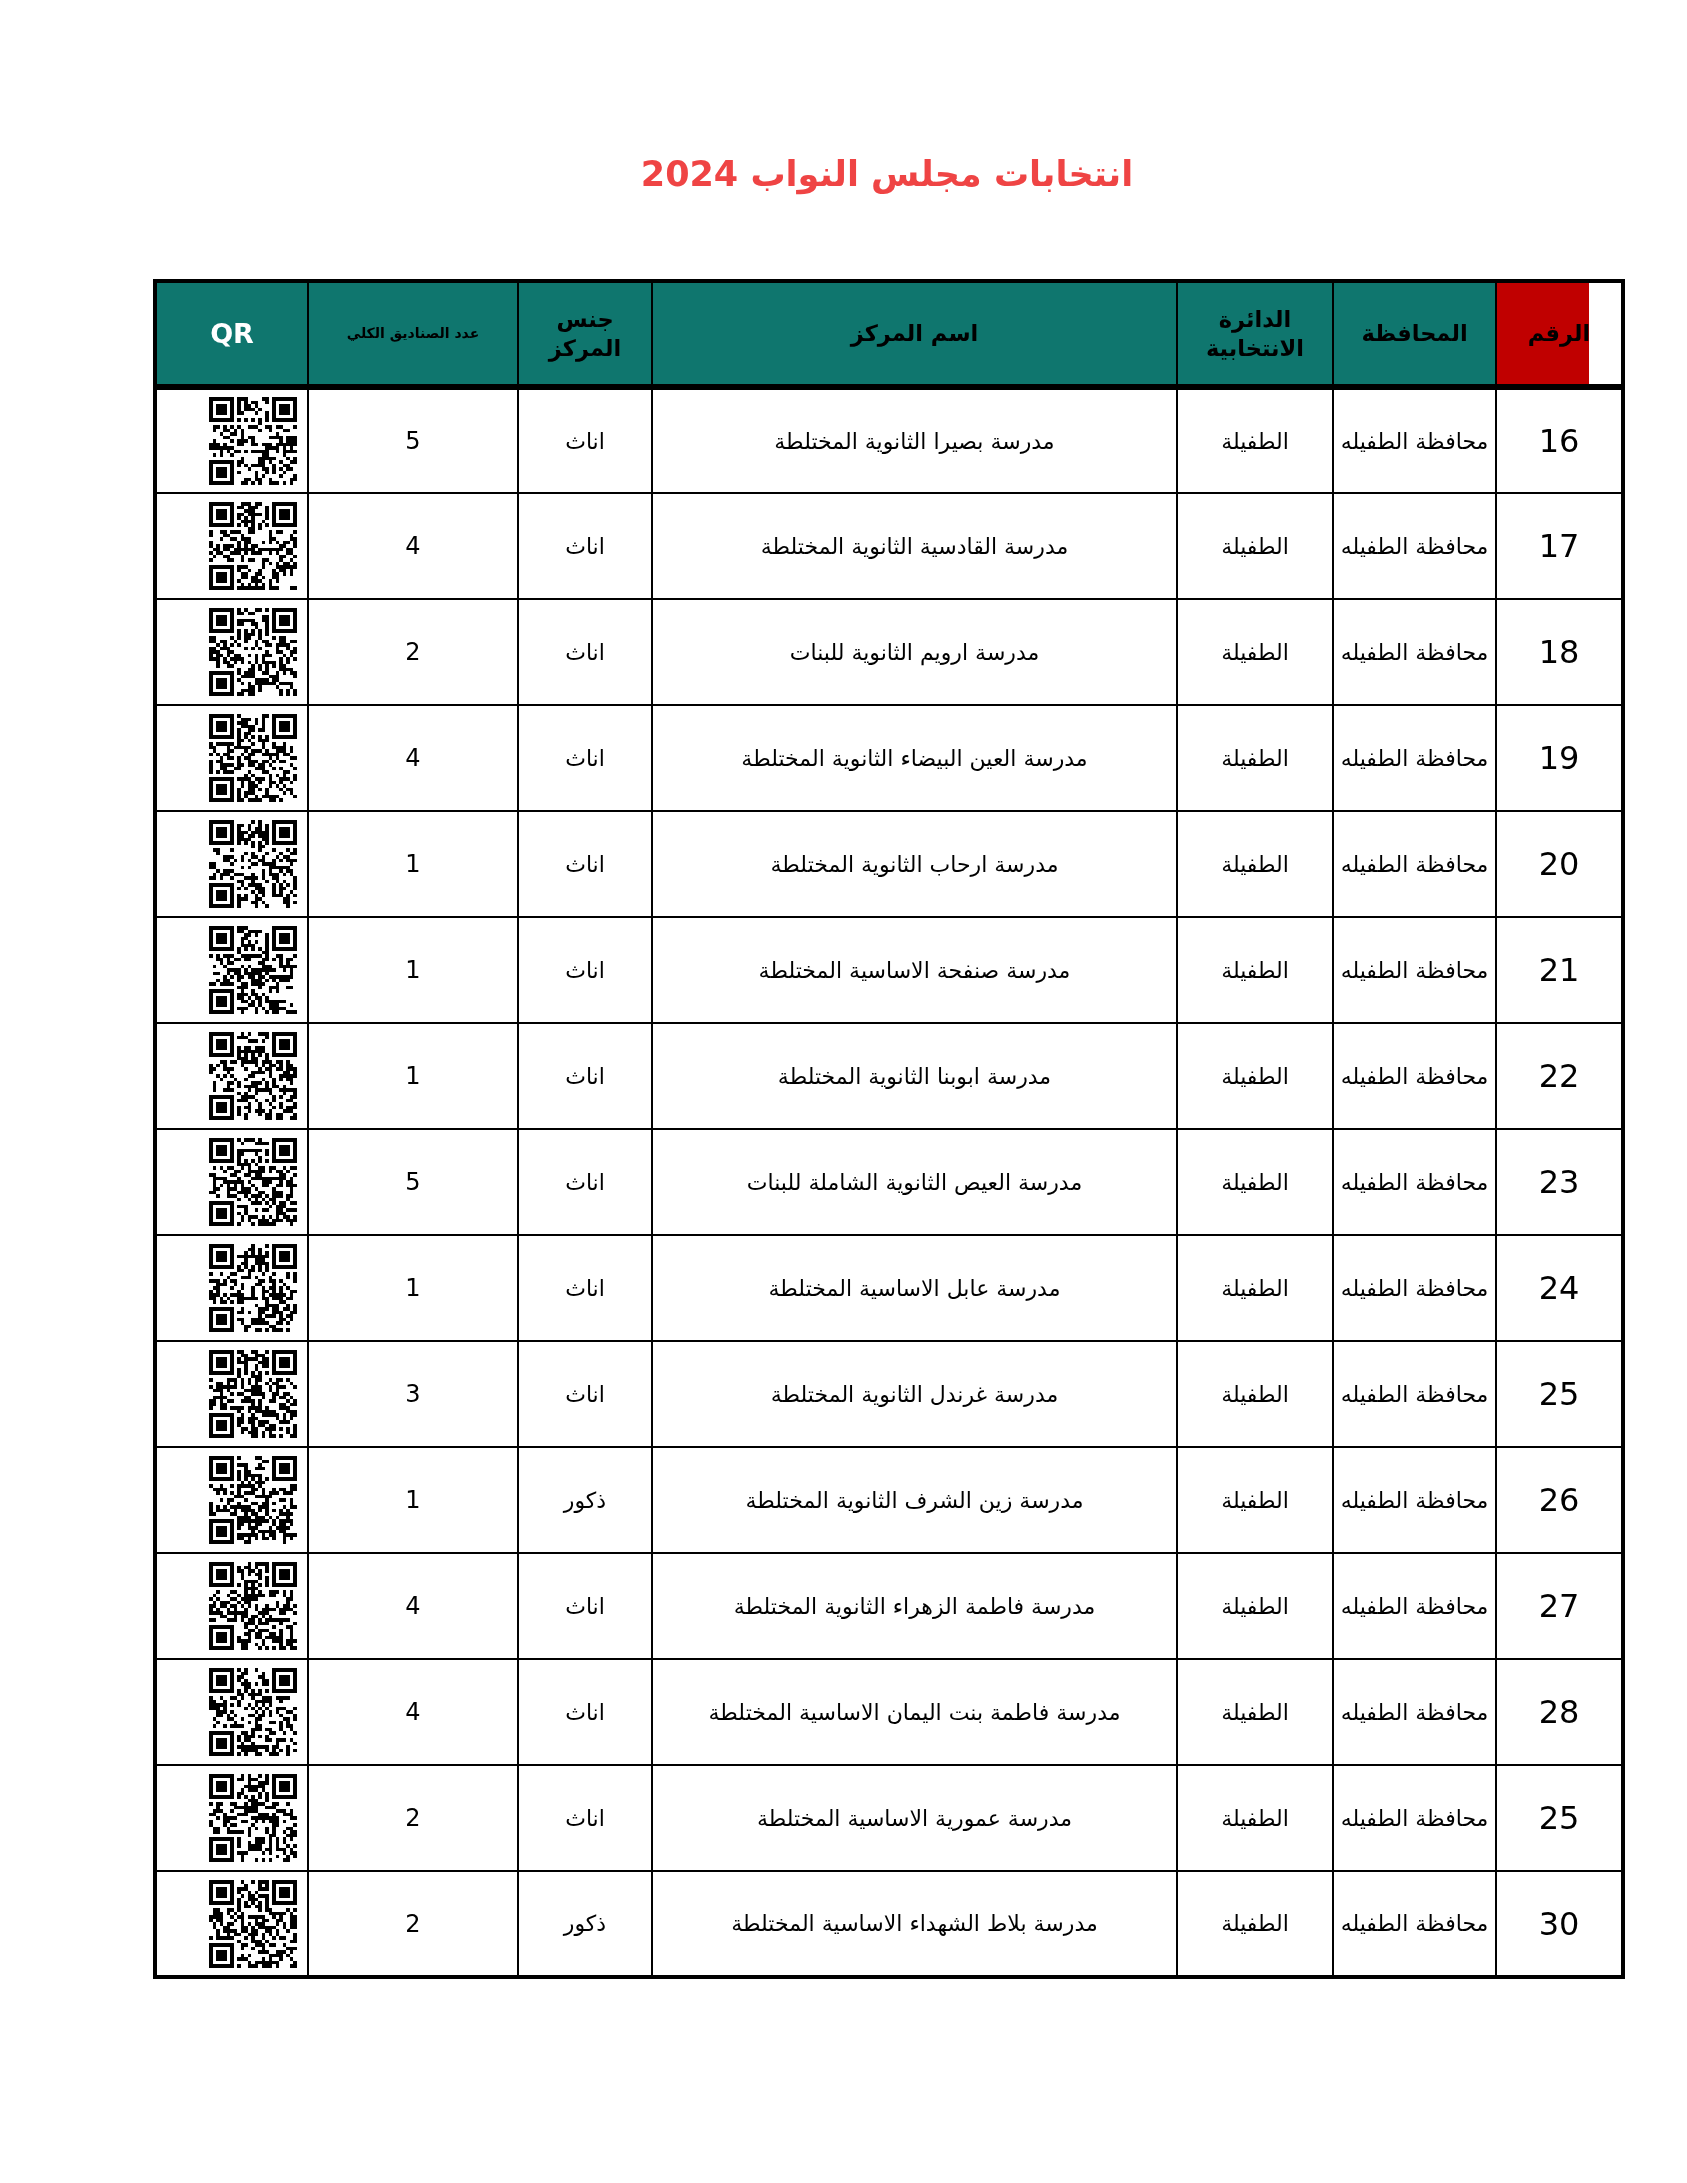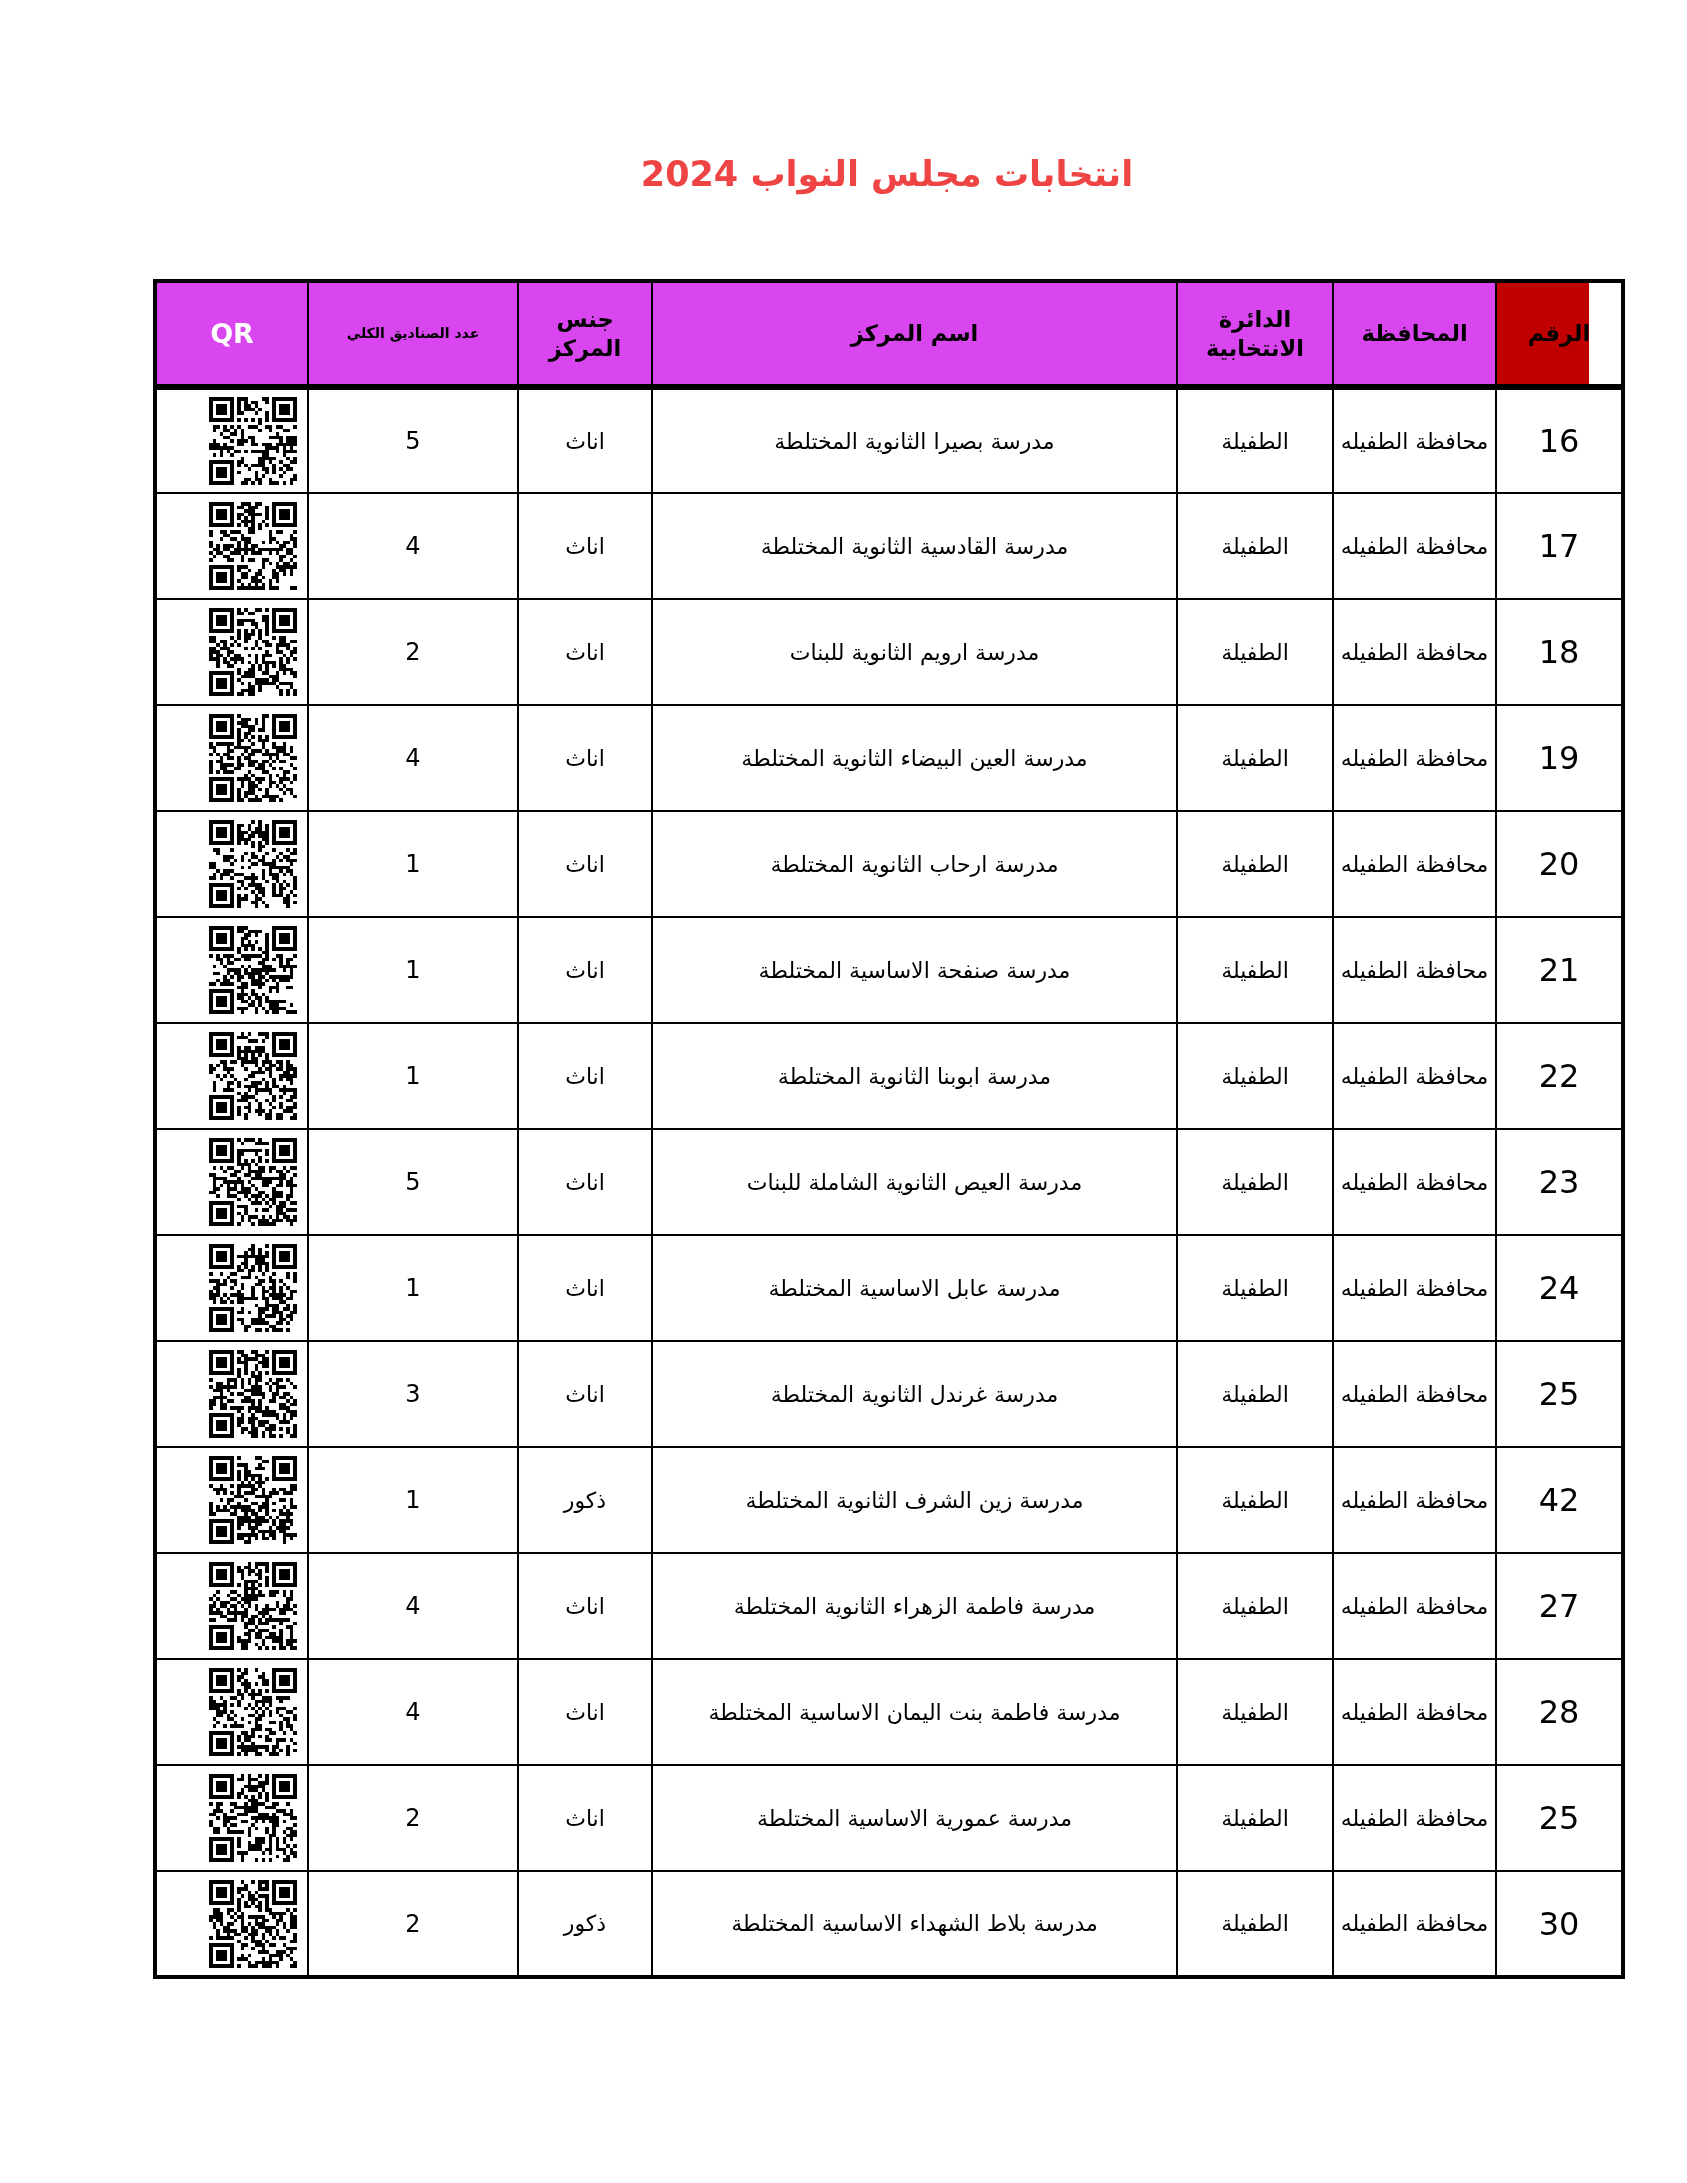--- a/index.html
+++ b/index.html
@@ -18,21 +18,21 @@
     border-collapse:collapse;table-layout:fixed;width:1468px;
     border:4.3px solid #000;direction:rtl;
   }
   th,td{
     border:2.9px solid #000;text-align:center;vertical-align:middle;
     padding:0;overflow:hidden;
   }
   thead tr{height:106px;}
   tbody tr{height:106px;}
   th{
-    background:#d946ef;color:#000;font-weight:bold;font-size:22.5px;line-height:1.25;
+    background:#0f766e;color:#000;font-weight:bold;font-size:22.5px;line-height:1.25;
     border-bottom:6.5px solid #000;
   }
   th.qr-h{color:#ffffff;font-size:27px;font-family:"DejaVu Sans",sans-serif;}
   th.boxes-h{white-space:nowrap;font-size:14px;margin-left:45px;}
   th.district-h{padding:0 10px;}
   th.num-h{background:linear-gradient(to left,#ffffff 0 26%,#C00000 26% 100%);}
   td{font-size:22px;}
   td.num-cell{font-size:32px;}
   td.boxes-cell{font-size:24px;}
   td.name-cell{padding:0 39px;}
@@ -195,21 +195,21 @@
       <td class="name-cell">مدرسة غرندل الثانوية المختلطة</td>
       <td>اناث</td>
       <td class="boxes-cell">3</td>
       <td class="qr-cell">
               <svg viewBox="0 0 25 25" shape-rendering="crispEdges" xmlns="http://www.w3.org/2000/svg">
                 <path d="M0 0h1v1h-1zM1 0h1v1h-1zM2 0h1v1h-1zM3 0h1v1h-1zM4 0h1v1h-1zM5 0h1v1h-1zM6 0h1v1h-1zM8 0h1v1h-1zM9 0h1v1h-1zM12 0h1v1h-1zM13 0h1v1h-1zM16 0h1v1h-1zM18 0h1v1h-1zM19 0h1v1h-1zM20 0h1v1h-1zM21 0h1v1h-1zM22 0h1v1h-1zM23 0h1v1h-1zM24 0h1v1h-1zM0 1h1v1h-1zM6 1h1v1h-1zM9 1h1v1h-1zM10 1h1v1h-1zM13 1h1v1h-1zM14 1h1v1h-1zM15 1h1v1h-1zM18 1h1v1h-1zM24 1h1v1h-1zM0 2h1v1h-1zM2 2h1v1h-1zM3 2h1v1h-1zM4 2h1v1h-1zM6 2h1v1h-1zM8 2h1v1h-1zM10 2h1v1h-1zM11 2h1v1h-1zM12 2h1v1h-1zM13 2h1v1h-1zM15 2h1v1h-1zM16 2h1v1h-1zM18 2h1v1h-1zM20 2h1v1h-1zM21 2h1v1h-1zM22 2h1v1h-1zM24 2h1v1h-1zM0 3h1v1h-1zM2 3h1v1h-1zM3 3h1v1h-1zM4 3h1v1h-1zM6 3h1v1h-1zM8 3h1v1h-1zM9 3h1v1h-1zM10 3h1v1h-1zM14 3h1v1h-1zM15 3h1v1h-1zM16 3h1v1h-1zM18 3h1v1h-1zM20 3h1v1h-1zM21 3h1v1h-1zM22 3h1v1h-1zM24 3h1v1h-1zM0 4h1v1h-1zM2 4h1v1h-1zM3 4h1v1h-1zM4 4h1v1h-1zM6 4h1v1h-1zM10 4h1v1h-1zM13 4h1v1h-1zM15 4h1v1h-1zM16 4h1v1h-1zM18 4h1v1h-1zM20 4h1v1h-1zM21 4h1v1h-1zM22 4h1v1h-1zM24 4h1v1h-1zM0 5h1v1h-1zM6 5h1v1h-1zM8 5h1v1h-1zM10 5h1v1h-1zM13 5h1v1h-1zM18 5h1v1h-1zM24 5h1v1h-1zM0 6h1v1h-1zM1 6h1v1h-1zM2 6h1v1h-1zM3 6h1v1h-1zM4 6h1v1h-1zM5 6h1v1h-1zM6 6h1v1h-1zM8 6h1v1h-1zM10 6h1v1h-1zM12 6h1v1h-1zM14 6h1v1h-1zM16 6h1v1h-1zM18 6h1v1h-1zM19 6h1v1h-1zM20 6h1v1h-1zM21 6h1v1h-1zM22 6h1v1h-1zM23 6h1v1h-1zM24 6h1v1h-1zM8 7h1v1h-1zM12 7h1v1h-1zM13 7h1v1h-1zM14 7h1v1h-1zM0 8h1v1h-1zM5 8h1v1h-1zM6 8h1v1h-1zM7 8h1v1h-1zM9 8h1v1h-1zM11 8h1v1h-1zM13 8h1v1h-1zM14 8h1v1h-1zM17 8h1v1h-1zM19 8h1v1h-1zM20 8h1v1h-1zM22 8h1v1h-1zM2 9h1v1h-1zM3 9h1v1h-1zM5 9h1v1h-1zM7 9h1v1h-1zM9 9h1v1h-1zM11 9h1v1h-1zM13 9h1v1h-1zM16 9h1v1h-1zM18 9h1v1h-1zM19 9h1v1h-1zM23 9h1v1h-1zM0 10h1v1h-1zM2 10h1v1h-1zM3 10h1v1h-1zM4 10h1v1h-1zM5 10h1v1h-1zM6 10h1v1h-1zM7 10h1v1h-1zM9 10h1v1h-1zM12 10h1v1h-1zM13 10h1v1h-1zM14 10h1v1h-1zM17 10h1v1h-1zM19 10h1v1h-1zM20 10h1v1h-1zM21 10h1v1h-1zM24 10h1v1h-1zM1 11h1v1h-1zM2 11h1v1h-1zM3 11h1v1h-1zM5 11h1v1h-1zM10 11h1v1h-1zM11 11h1v1h-1zM12 11h1v1h-1zM13 11h1v1h-1zM14 11h1v1h-1zM17 11h1v1h-1zM19 11h1v1h-1zM3 12h1v1h-1zM6 12h1v1h-1zM8 12h1v1h-1zM9 12h1v1h-1zM12 12h1v1h-1zM13 12h1v1h-1zM14 12h1v1h-1zM15 12h1v1h-1zM18 12h1v1h-1zM19 12h1v1h-1zM21 12h1v1h-1zM22 12h1v1h-1zM1 13h1v1h-1zM2 13h1v1h-1zM3 13h1v1h-1zM4 13h1v1h-1zM10 13h1v1h-1zM11 13h1v1h-1zM15 13h1v1h-1zM18 13h1v1h-1zM20 13h1v1h-1zM21 13h1v1h-1zM23 13h1v1h-1zM0 14h1v1h-1zM1 14h1v1h-1zM3 14h1v1h-1zM5 14h1v1h-1zM6 14h1v1h-1zM9 14h1v1h-1zM10 14h1v1h-1zM11 14h1v1h-1zM12 14h1v1h-1zM14 14h1v1h-1zM17 14h1v1h-1zM18 14h1v1h-1zM22 14h1v1h-1zM24 14h1v1h-1zM0 15h1v1h-1zM1 15h1v1h-1zM3 15h1v1h-1zM4 15h1v1h-1zM12 15h1v1h-1zM14 15h1v1h-1zM20 15h1v1h-1zM21 15h1v1h-1zM23 15h1v1h-1zM24 15h1v1h-1zM0 16h1v1h-1zM3 16h1v1h-1zM4 16h1v1h-1zM6 16h1v1h-1zM7 16h1v1h-1zM8 16h1v1h-1zM9 16h1v1h-1zM11 16h1v1h-1zM12 16h1v1h-1zM13 16h1v1h-1zM14 16h1v1h-1zM16 16h1v1h-1zM20 16h1v1h-1zM21 16h1v1h-1zM22 16h1v1h-1zM8 17h1v1h-1zM11 17h1v1h-1zM13 17h1v1h-1zM14 17h1v1h-1zM15 17h1v1h-1zM16 17h1v1h-1zM17 17h1v1h-1zM18 17h1v1h-1zM22 17h1v1h-1zM23 17h1v1h-1zM24 17h1v1h-1zM0 18h1v1h-1zM1 18h1v1h-1zM2 18h1v1h-1zM3 18h1v1h-1zM4 18h1v1h-1zM5 18h1v1h-1zM6 18h1v1h-1zM9 18h1v1h-1zM12 18h1v1h-1zM15 18h1v1h-1zM16 18h1v1h-1zM17 18h1v1h-1zM18 18h1v1h-1zM19 18h1v1h-1zM21 18h1v1h-1zM23 18h1v1h-1zM24 18h1v1h-1zM0 19h1v1h-1zM6 19h1v1h-1zM8 19h1v1h-1zM9 19h1v1h-1zM11 19h1v1h-1zM12 19h1v1h-1zM13 19h1v1h-1zM19 19h1v1h-1zM21 19h1v1h-1zM23 19h1v1h-1zM0 20h1v1h-1zM2 20h1v1h-1zM3 20h1v1h-1zM4 20h1v1h-1zM6 20h1v1h-1zM8 20h1v1h-1zM9 20h1v1h-1zM11 20h1v1h-1zM12 20h1v1h-1zM14 20h1v1h-1zM15 20h1v1h-1zM16 20h1v1h-1zM20 20h1v1h-1zM21 20h1v1h-1zM22 20h1v1h-1zM0 21h1v1h-1zM2 21h1v1h-1zM3 21h1v1h-1zM4 21h1v1h-1zM6 21h1v1h-1zM8 21h1v1h-1zM12 21h1v1h-1zM14 21h1v1h-1zM15 21h1v1h-1zM17 21h1v1h-1zM18 21h1v1h-1zM24 21h1v1h-1zM0 22h1v1h-1zM2 22h1v1h-1zM3 22h1v1h-1zM4 22h1v1h-1zM6 22h1v1h-1zM9 22h1v1h-1zM10 22h1v1h-1zM12 22h1v1h-1zM13 22h1v1h-1zM16 22h1v1h-1zM17 22h1v1h-1zM18 22h1v1h-1zM20 22h1v1h-1zM22 22h1v1h-1zM24 22h1v1h-1zM0 23h1v1h-1zM6 23h1v1h-1zM9 23h1v1h-1zM11 23h1v1h-1zM12 23h1v1h-1zM13 23h1v1h-1zM15 23h1v1h-1zM17 23h1v1h-1zM22 23h1v1h-1zM24 23h1v1h-1zM0 24h1v1h-1zM1 24h1v1h-1zM2 24h1v1h-1zM3 24h1v1h-1zM4 24h1v1h-1zM5 24h1v1h-1zM6 24h1v1h-1zM12 24h1v1h-1zM13 24h1v1h-1zM15 24h1v1h-1zM17 24h1v1h-1zM18 24h1v1h-1zM20 24h1v1h-1zM23 24h1v1h-1zM24 24h1v1h-1z" fill="#000"></path>
               </svg>
             </td>
     </tr>
           <tr>
-      <td class="num-cell">42</td>
+      <td class="num-cell">26</td>
       <td>محافظة الطفيله</td>
       <td>الطفيلة</td>
       <td class="name-cell">مدرسة زين الشرف الثانوية المختلطة</td>
       <td>ذكور</td>
       <td class="boxes-cell">1</td>
       <td class="qr-cell">
               <svg viewBox="0 0 25 25" shape-rendering="crispEdges" xmlns="http://www.w3.org/2000/svg">
                 <path d="M0 0h1v1h-1zM1 0h1v1h-1zM2 0h1v1h-1zM3 0h1v1h-1zM4 0h1v1h-1zM5 0h1v1h-1zM6 0h1v1h-1zM8 0h1v1h-1zM13 0h1v1h-1zM14 0h1v1h-1zM18 0h1v1h-1zM19 0h1v1h-1zM20 0h1v1h-1zM21 0h1v1h-1zM22 0h1v1h-1zM23 0h1v1h-1zM24 0h1v1h-1zM0 1h1v1h-1zM6 1h1v1h-1zM15 1h1v1h-1zM16 1h1v1h-1zM18 1h1v1h-1zM24 1h1v1h-1zM0 2h1v1h-1zM2 2h1v1h-1zM3 2h1v1h-1zM4 2h1v1h-1zM6 2h1v1h-1zM8 2h1v1h-1zM9 2h1v1h-1zM10 2h1v1h-1zM14 2h1v1h-1zM18 2h1v1h-1zM20 2h1v1h-1zM21 2h1v1h-1zM22 2h1v1h-1zM24 2h1v1h-1zM0 3h1v1h-1zM2 3h1v1h-1zM3 3h1v1h-1zM4 3h1v1h-1zM6 3h1v1h-1zM10 3h1v1h-1zM13 3h1v1h-1zM14 3h1v1h-1zM15 3h1v1h-1zM18 3h1v1h-1zM20 3h1v1h-1zM21 3h1v1h-1zM22 3h1v1h-1zM24 3h1v1h-1zM0 4h1v1h-1zM2 4h1v1h-1zM3 4h1v1h-1zM4 4h1v1h-1zM6 4h1v1h-1zM8 4h1v1h-1zM10 4h1v1h-1zM11 4h1v1h-1zM18 4h1v1h-1zM20 4h1v1h-1zM21 4h1v1h-1zM22 4h1v1h-1zM24 4h1v1h-1zM0 5h1v1h-1zM6 5h1v1h-1zM8 5h1v1h-1zM10 5h1v1h-1zM11 5h1v1h-1zM12 5h1v1h-1zM13 5h1v1h-1zM14 5h1v1h-1zM18 5h1v1h-1zM24 5h1v1h-1zM0 6h1v1h-1zM1 6h1v1h-1zM2 6h1v1h-1zM3 6h1v1h-1zM4 6h1v1h-1zM5 6h1v1h-1zM6 6h1v1h-1zM8 6h1v1h-1zM10 6h1v1h-1zM12 6h1v1h-1zM14 6h1v1h-1zM16 6h1v1h-1zM18 6h1v1h-1zM19 6h1v1h-1zM20 6h1v1h-1zM21 6h1v1h-1zM22 6h1v1h-1zM23 6h1v1h-1zM24 6h1v1h-1zM9 7h1v1h-1zM11 7h1v1h-1zM13 7h1v1h-1zM14 7h1v1h-1zM15 7h1v1h-1zM0 8h1v1h-1zM3 8h1v1h-1zM6 8h1v1h-1zM8 8h1v1h-1zM9 8h1v1h-1zM10 8h1v1h-1zM11 8h1v1h-1zM12 8h1v1h-1zM14 8h1v1h-1zM23 8h1v1h-1zM24 8h1v1h-1zM1 9h1v1h-1zM2 9h1v1h-1zM3 9h1v1h-1zM4 9h1v1h-1zM8 9h1v1h-1zM12 9h1v1h-1zM13 9h1v1h-1zM15 9h1v1h-1zM18 9h1v1h-1zM20 9h1v1h-1zM21 9h1v1h-1zM23 9h1v1h-1zM24 9h1v1h-1zM2 10h1v1h-1zM4 10h1v1h-1zM6 10h1v1h-1zM8 10h1v1h-1zM10 10h1v1h-1zM11 10h1v1h-1zM12 10h1v1h-1zM15 10h1v1h-1zM17 10h1v1h-1zM18 10h1v1h-1zM19 10h1v1h-1zM21 10h1v1h-1zM22 10h1v1h-1zM23 10h1v1h-1zM7 11h1v1h-1zM8 11h1v1h-1zM9 11h1v1h-1zM13 11h1v1h-1zM14 11h1v1h-1zM15 11h1v1h-1zM16 11h1v1h-1zM17 11h1v1h-1zM3 12h1v1h-1zM5 12h1v1h-1zM6 12h1v1h-1zM10 12h1v1h-1zM16 12h1v1h-1zM20 12h1v1h-1zM21 12h1v1h-1zM23 12h1v1h-1zM0 13h1v1h-1zM5 13h1v1h-1zM8 13h1v1h-1zM12 13h1v1h-1zM13 13h1v1h-1zM15 13h1v1h-1zM16 13h1v1h-1zM18 13h1v1h-1zM23 13h1v1h-1zM0 14h1v1h-1zM2 14h1v1h-1zM4 14h1v1h-1zM6 14h1v1h-1zM7 14h1v1h-1zM8 14h1v1h-1zM9 14h1v1h-1zM10 14h1v1h-1zM11 14h1v1h-1zM14 14h1v1h-1zM15 14h1v1h-1zM16 14h1v1h-1zM21 14h1v1h-1zM23 14h1v1h-1zM24 14h1v1h-1zM0 15h1v1h-1zM2 15h1v1h-1zM3 15h1v1h-1zM4 15h1v1h-1zM5 15h1v1h-1zM7 15h1v1h-1zM9 15h1v1h-1zM10 15h1v1h-1zM11 15h1v1h-1zM12 15h1v1h-1zM14 15h1v1h-1zM16 15h1v1h-1zM18 15h1v1h-1zM20 15h1v1h-1zM22 15h1v1h-1zM0 16h1v1h-1zM1 16h1v1h-1zM6 16h1v1h-1zM7 16h1v1h-1zM10 16h1v1h-1zM12 16h1v1h-1zM13 16h1v1h-1zM16 16h1v1h-1zM20 16h1v1h-1zM21 16h1v1h-1zM22 16h1v1h-1zM23 16h1v1h-1zM8 17h1v1h-1zM9 17h1v1h-1zM10 17h1v1h-1zM11 17h1v1h-1zM13 17h1v1h-1zM14 17h1v1h-1zM15 17h1v1h-1zM17 17h1v1h-1zM19 17h1v1h-1zM22 17h1v1h-1zM0 18h1v1h-1zM1 18h1v1h-1zM2 18h1v1h-1zM3 18h1v1h-1zM4 18h1v1h-1zM5 18h1v1h-1zM6 18h1v1h-1zM8 18h1v1h-1zM9 18h1v1h-1zM10 18h1v1h-1zM11 18h1v1h-1zM12 18h1v1h-1zM13 18h1v1h-1zM14 18h1v1h-1zM15 18h1v1h-1zM16 18h1v1h-1zM18 18h1v1h-1zM20 18h1v1h-1zM21 18h1v1h-1zM22 18h1v1h-1zM23 18h1v1h-1zM0 19h1v1h-1zM6 19h1v1h-1zM8 19h1v1h-1zM9 19h1v1h-1zM11 19h1v1h-1zM13 19h1v1h-1zM14 19h1v1h-1zM18 19h1v1h-1zM20 19h1v1h-1zM21 19h1v1h-1zM23 19h1v1h-1zM0 20h1v1h-1zM2 20h1v1h-1zM3 20h1v1h-1zM4 20h1v1h-1zM6 20h1v1h-1zM8 20h1v1h-1zM11 20h1v1h-1zM12 20h1v1h-1zM13 20h1v1h-1zM17 20h1v1h-1zM19 20h1v1h-1zM20 20h1v1h-1zM21 20h1v1h-1zM22 20h1v1h-1zM0 21h1v1h-1zM2 21h1v1h-1zM3 21h1v1h-1zM4 21h1v1h-1zM6 21h1v1h-1zM12 21h1v1h-1zM14 21h1v1h-1zM15 21h1v1h-1zM16 21h1v1h-1zM17 21h1v1h-1zM18 21h1v1h-1zM20 21h1v1h-1zM21 21h1v1h-1zM0 22h1v1h-1zM2 22h1v1h-1zM3 22h1v1h-1zM4 22h1v1h-1zM6 22h1v1h-1zM8 22h1v1h-1zM9 22h1v1h-1zM10 22h1v1h-1zM11 22h1v1h-1zM12 22h1v1h-1zM13 22h1v1h-1zM15 22h1v1h-1zM17 22h1v1h-1zM18 22h1v1h-1zM21 22h1v1h-1zM22 22h1v1h-1zM23 22h1v1h-1zM24 22h1v1h-1zM0 23h1v1h-1zM6 23h1v1h-1zM8 23h1v1h-1zM9 23h1v1h-1zM11 23h1v1h-1zM13 23h1v1h-1zM15 23h1v1h-1zM16 23h1v1h-1zM18 23h1v1h-1zM21 23h1v1h-1zM23 23h1v1h-1zM0 24h1v1h-1zM1 24h1v1h-1zM2 24h1v1h-1zM3 24h1v1h-1zM4 24h1v1h-1zM5 24h1v1h-1zM6 24h1v1h-1zM10 24h1v1h-1zM11 24h1v1h-1zM21 24h1v1h-1z" fill="#000"></path>
               </svg>
             </td>

